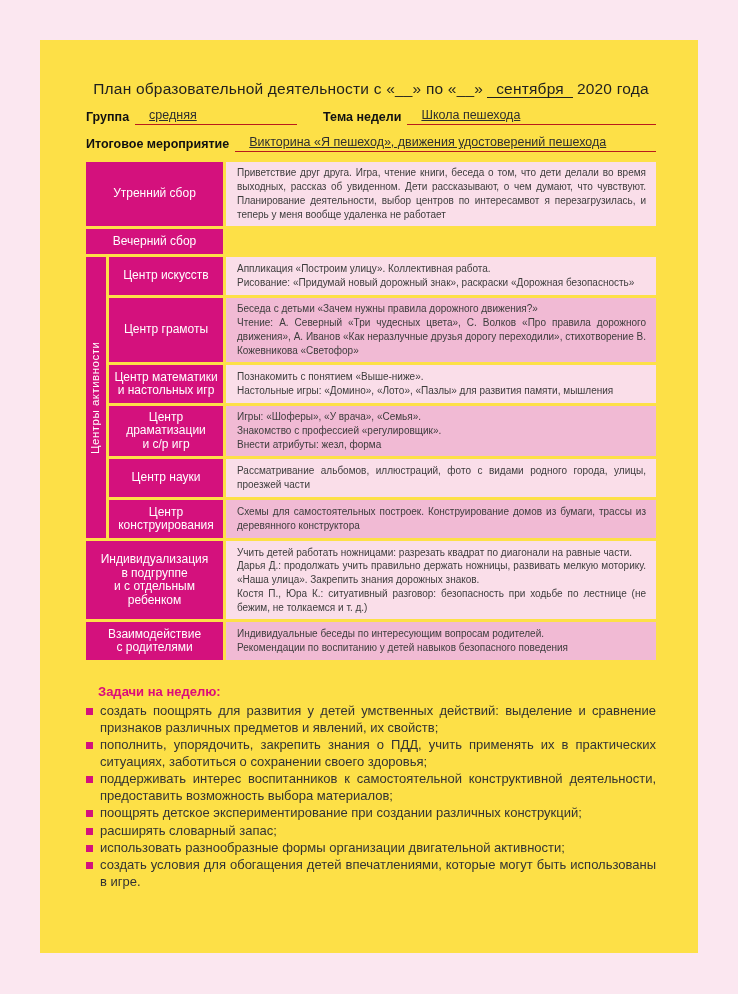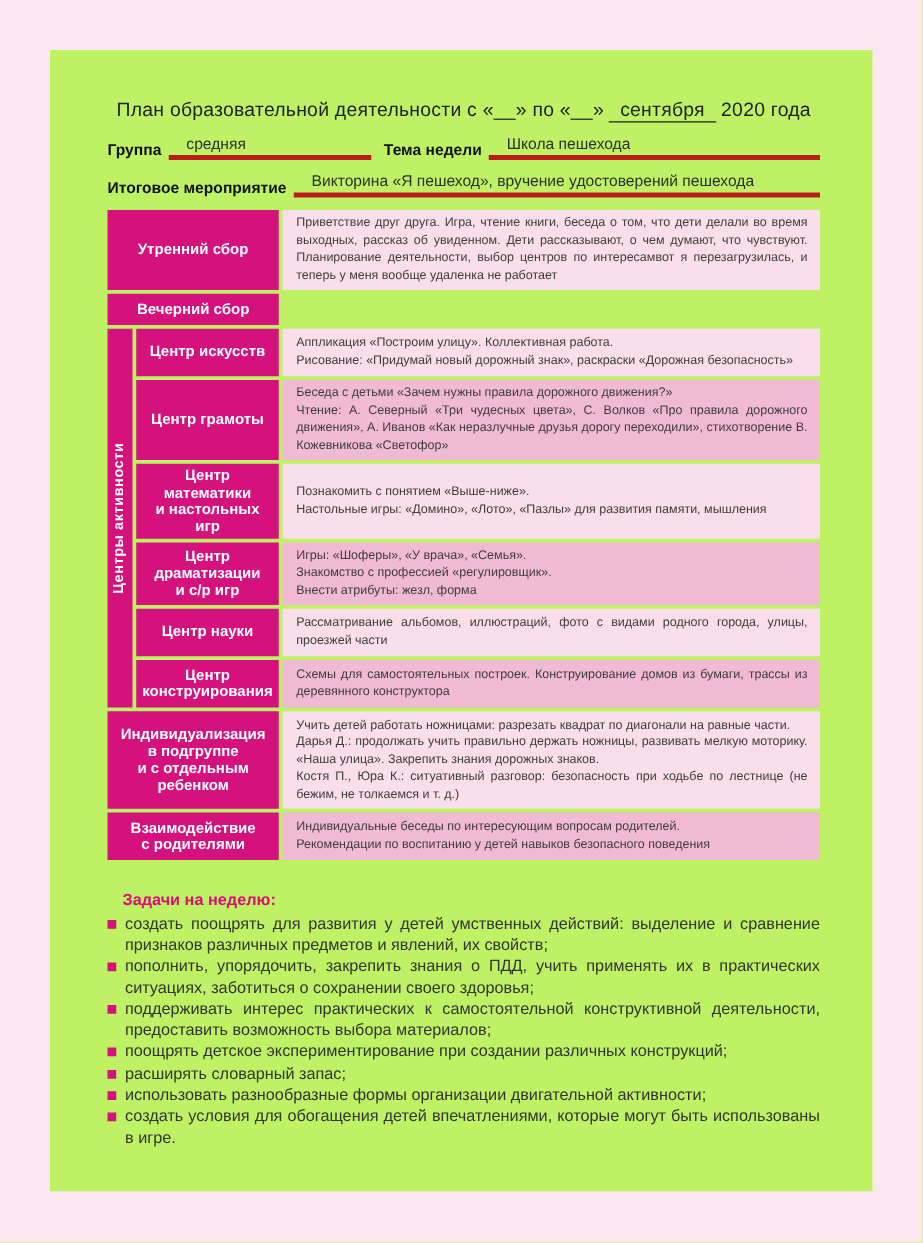--- a/index.html
+++ b/index.html
@@ -5,55 +5,55 @@
   html,body{margin:0;padding:0;}
   body{
     width:738px;height:994px;
     background:#fbe7f0;
     font-family:"Liberation Sans","DejaVu Sans",sans-serif;
     color:#3d3d3d;
     position:relative;
   }
   .page{
     position:absolute;left:40px;top:40px;width:658px;height:913px;
-    background:#bef264;
+    background:#fde047;
     box-sizing:border-box;
     padding:40px 42px 0 46px;
     overflow:hidden;
   }
   
   .doc-title{
     text-align:center;font-size:15.5px;color:#1f1f1f;
     letter-spacing:0.2px;white-space:nowrap;
   }
   .doc-title .month{
     border-bottom:1.2px solid #1f1f1f;padding:0 9px;margin:0 4px;
   }
   .form-line{
     display:flex;align-items:flex-end;font-size:12.5px;margin-top:9px;
     line-height:16px;
   }
   .form-line b{white-space:nowrap;color:#111;}
   .blank{
-    border-bottom:4px solid #b91c1c;
+    border-bottom:1px solid #b91c1c;
     padding:0 0 1px 14px;margin-left:6px;
-    white-space:nowrap;color:#2e2e2e;
+    white-space:nowrap;color:#2e2e2e;text-decoration:underline;
   }
   .blank.w1{width:148px;}
   .blank.grow{flex:1;}
-  .ml{margin-left:10px;}
+  .ml{margin-left:26px;}
   
   .plan-table{
     display:grid;
     grid-template-columns:20px 114px 1fr;
     gap:3px;
     margin-top:10px;
   }
   .hcell{
-    background:#d4117d;color:#ffffff;font-weight:bold;font-size:12px;
+    background:#d4117d;color:#ffffff;font-weight:normal;font-size:12px;
     display:flex;align-items:center;justify-content:center;text-align:center;
     line-height:13.5px;padding:3px 4px;white-space:pre-line;
   }
   .span2{grid-column:1 / 3;}
   .side{
     grid-column:1;grid-row:3 / 9;
     writing-mode:vertical-rl;transform:rotate(180deg);
     font-size:11.5px;letter-spacing:0.5px;padding:4px 2px;
   }
   .ccell{
@@ -95,21 +95,21 @@
   <div class="doc-title"><span>План образовательной деятельности с «__» по «__»</span><span class="month">сентября</span><span>2020 года</span></div>
 
   <div class="form-line">
     <b>Группа</b>
     <span class="blank w1">средняя</span>
     <b class="ml">Тема недели</b>
     <span class="blank grow">Школа пешехода</span>
   </div>
   <div class="form-line">
     <b>Итоговое мероприятие</b>
-    <span class="blank grow">Викторина «Я пешеход», вручение удостоверений пешехода</span>
+    <span class="blank grow">Викторина «Я пешеход», движения удостоверений пешехода</span>
   </div>
 
   <div class="plan-table">
 
     <div class="hcell span2 r1">Утренний сбор</div>
     <div class="ccell light r1">
         <div>Приветствие друг друга. Игра, чтение книги, беседа о том, что дети делали во время выходных, рассказ об увиденном. Дети рассказывают, о чем думают, что чувствуют. Планирование деятельности, выбор центров по интересамвот я перезагрузилась, и теперь у меня вообще удаленка не работает</div>
       </div>
 
     <div class="hcell span2 r2">Вечерний сбор</div>
@@ -179,21 +179,21 @@
       <li>
           <span class="sq"></span>
           <span class="li-text">создать поощрять для развития у детей умственных действий: выделение и сравнение признаков различных предметов и явлений, их свойств;</span>
         </li>
       <li>
           <span class="sq"></span>
           <span class="li-text">пополнить, упорядочить, закрепить знания о ПДД, учить применять их в практических ситуациях, заботиться о сохранении своего здоровья;</span>
         </li>
       <li>
           <span class="sq"></span>
-          <span class="li-text">поддерживать интерес практических к самостоятельной конструктивной деятельности, предоставить возможность выбора материалов;</span>
+          <span class="li-text">поддерживать интерес воспитанников к самостоятельной конструктивной деятельности, предоставить возможность выбора материалов;</span>
         </li>
       <li>
           <span class="sq"></span>
           <span class="li-text">поощрять детское экспериментирование при создании различных конструкций;</span>
         </li>
       <li>
           <span class="sq"></span>
           <span class="li-text">расширять словарный запас;</span>
         </li>
       <li>

